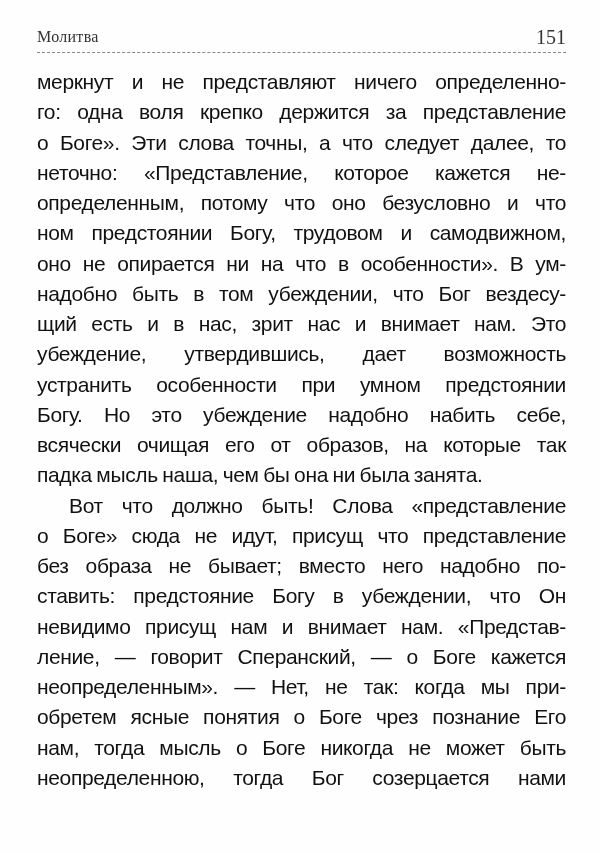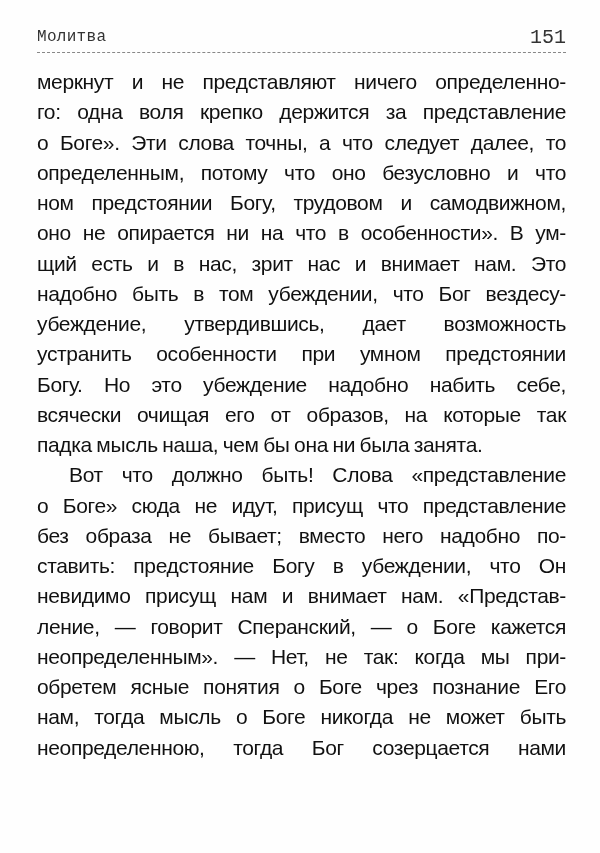--- a/index.html
+++ b/index.html
@@ -1,20 +1,20 @@
 <!DOCTYPE html>
 <html><head>
 <meta charset="utf-8">
 <style>
   html, body { margin: 0; padding: 0; background: #ffffff; }
   body { width: 600px; height: 853px; position: relative; overflow: hidden; }
   .page { position: absolute; left: 0; top: 0; width: 600px; height: 853px; background: #fefefe; }
   .running-head {
     position: absolute; left: 37px; top: 26px; width: 529px; height: 24px;
-    font-family: Liberation Mono, monospace; color: #333;
+    font-family: Liberation Serif, serif; color: #333;
   }
   .rh-title { position: absolute; left: 0; top: 2px; font-size: 16px; letter-spacing: 0.3px; }
   .rh-page { position: absolute; right: 0; top: 0; font-size: 20px; }
   .rh-rule {
     position: absolute; left: 37px; top: 52px; width: 529px; height: 0;
     border-top: 1px dashed #888;
   }
   .body-text {
     position: absolute; left: 37px; top: 67px; width: 529px;
     font-family: Liberation Sans, sans-serif; font-size: 21px; color: #111;
@@ -35,25 +35,26 @@
     <span class="rh-title">Молитва</span>
     <span class="rh-page">151</span>
   </div>
   <div class="rh-rule"></div>
 
   <div class="body-text">
     <div>
       <span class="line">меркнут и не представляют ничего определенно-</span>
       <span class="line">го: одна воля крепко держится за представление</span>
       <span class="line">о Боге». Эти слова точны, а что следует далее, то</span>
+      <span class="line">неточно: «Представление, которое кажется не-</span>
       <span class="line">определенным, потому что оно безусловно и что</span>
       <span class="line">ном предстоянии Богу, трудовом и самодвижном,</span>
       <span class="line">оно не опирается ни на что в особенности». В ум-</span>
+      <span class="line">надобно быть в том убеждении, что Бог вездесу-</span>
       <span class="line">щий есть и в нас, зрит нас и внимает нам. Это</span>
-      <span class="line">надобно быть в том убеждении, что Бог вездесу-</span>
       <span class="line">убеждение, утвердившись, дает возможность</span>
       <span class="line">устранить особенности при умном предстоянии</span>
       <span class="line">Богу. Но это убеждение надобно набить себе,</span>
       <span class="line">всячески очищая его от образов, на которые так</span>
       <span class="line last">падка мысль наша, чем бы она ни была занята.</span>
     </div>
     <div>
       <span class="line indent">Вот что должно быть! Слова «представление</span>
       <span class="line">о Боге» сюда не идут, присущ что представление</span>
       <span class="line">без образа не бывает; вместо него надобно по-</span>

